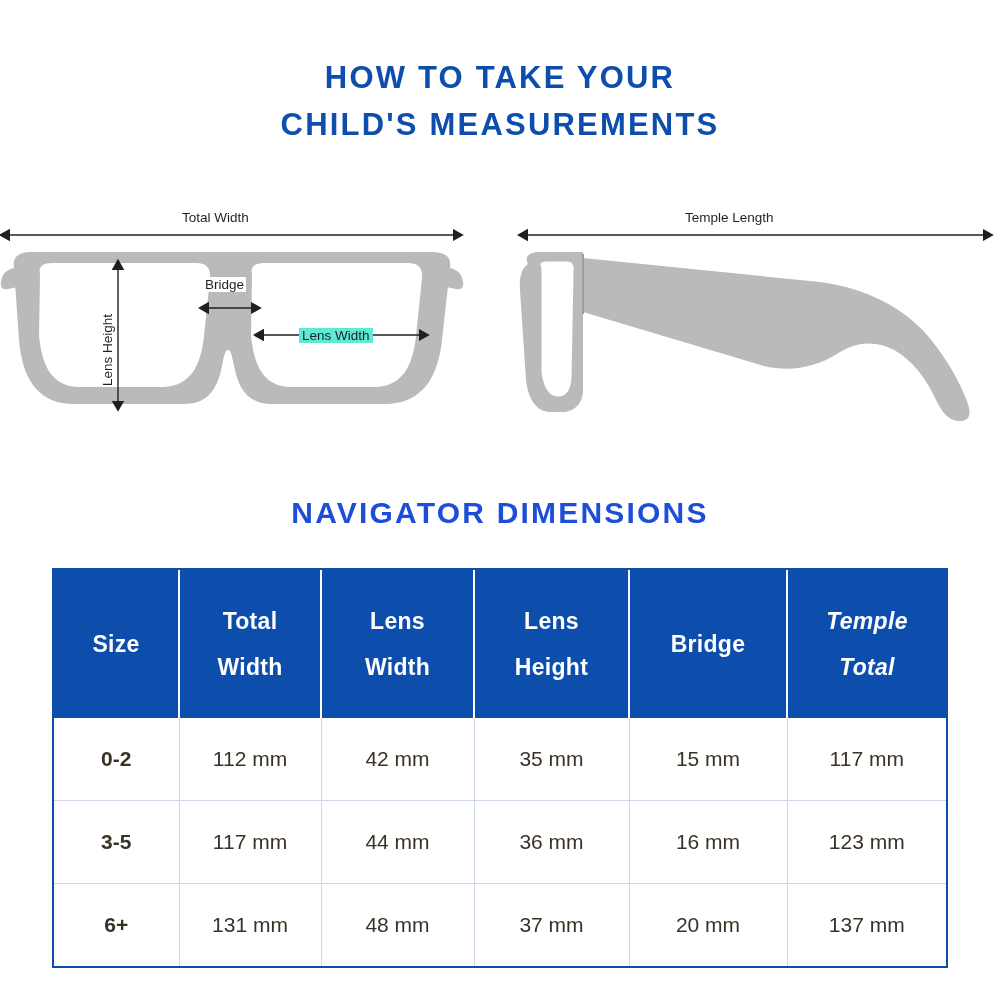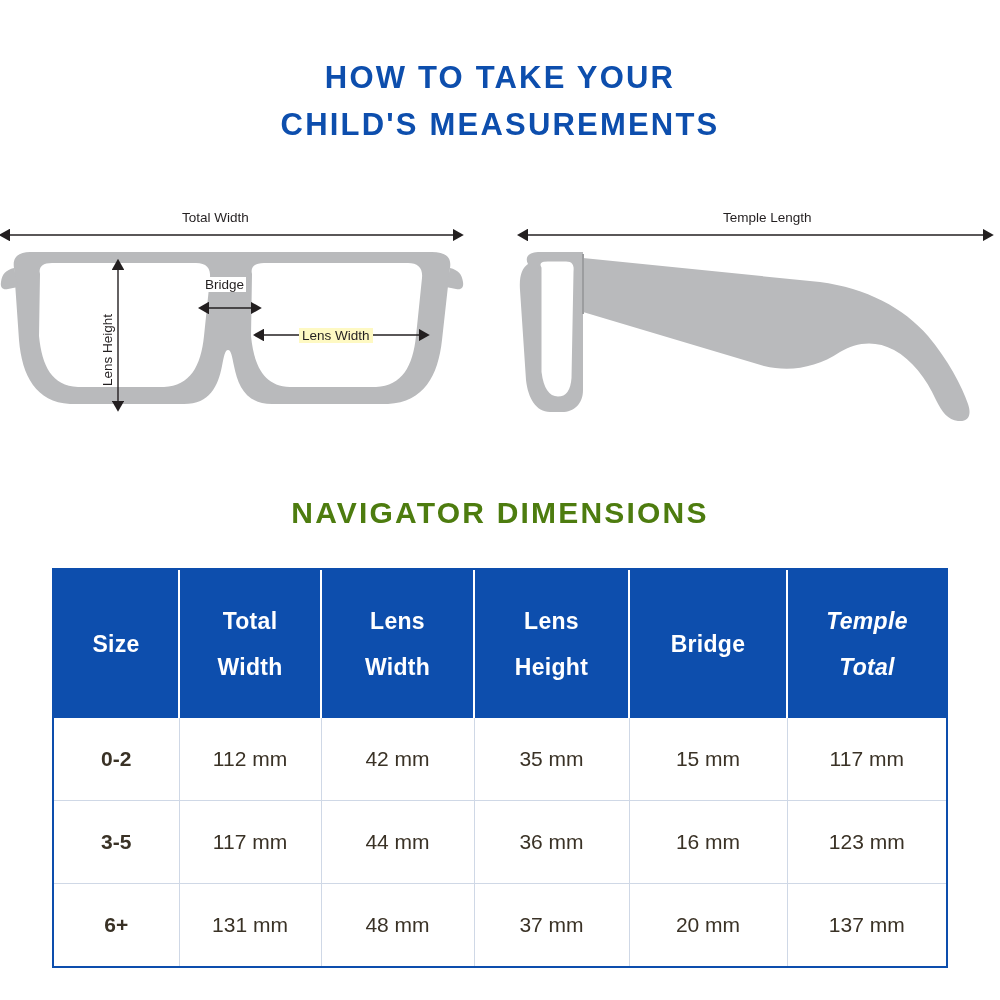--- a/index.html
+++ b/index.html
@@ -38,21 +38,21 @@
 
   .subtitle {
     position: absolute;
     left: 0;
     top: 496px;
     width: 1000px;
     text-align: center;
     font-size: 30px;
     font-weight: bold;
     letter-spacing: 2.2px;
-    color: #4d7c0f;
+    color: #1d4ed8;
   }
 
   
   .diagrams {
     position: absolute;
     left: 0;
     top: 190px;
     width: 1000px;
     height: 280px;
     text-decoration: underline;
@@ -193,23 +193,23 @@
 
       <line x1="528" y1="45" x2="984" y2="45" stroke="#231f20" stroke-width="1.4" marker-start="url(#arrL)" marker-end="url(#arrR)"></line>
     </svg>
 
     <span class="dim-label" style="left:182px; top:20px;">Total Width</span>
 
     <span class="dim-label" style="left:203px; top:87px; background:#ffffff; padding:0 2px;">Bridge</span>
 
     <span class="dim-label vertical" style="left:100px; top:196px;">Lens Height</span>
 
-    <span class="dim-label" style="left:299px; top:138px; background:#fef9c3; padding:0 3px;">Lens Width</span>
-
-    <span class="dim-label" style="left:723px; top:20px;">Temple Length</span>
+    <span class="dim-label" style="left:299px; top:138px; background:#5eead4; padding:0 3px;">Lens Width</span>
+
+    <span class="dim-label" style="left:685px; top:20px;">Temple Length</span>
   </div>
 
   <div class="subtitle">NAVIGATOR DIMENSIONS</div>
 
   <div class="table-wrap">
     <table>
       <colgroup>
         <col class="c-size">
         <col class="c-tw">
         <col class="c-lw">

